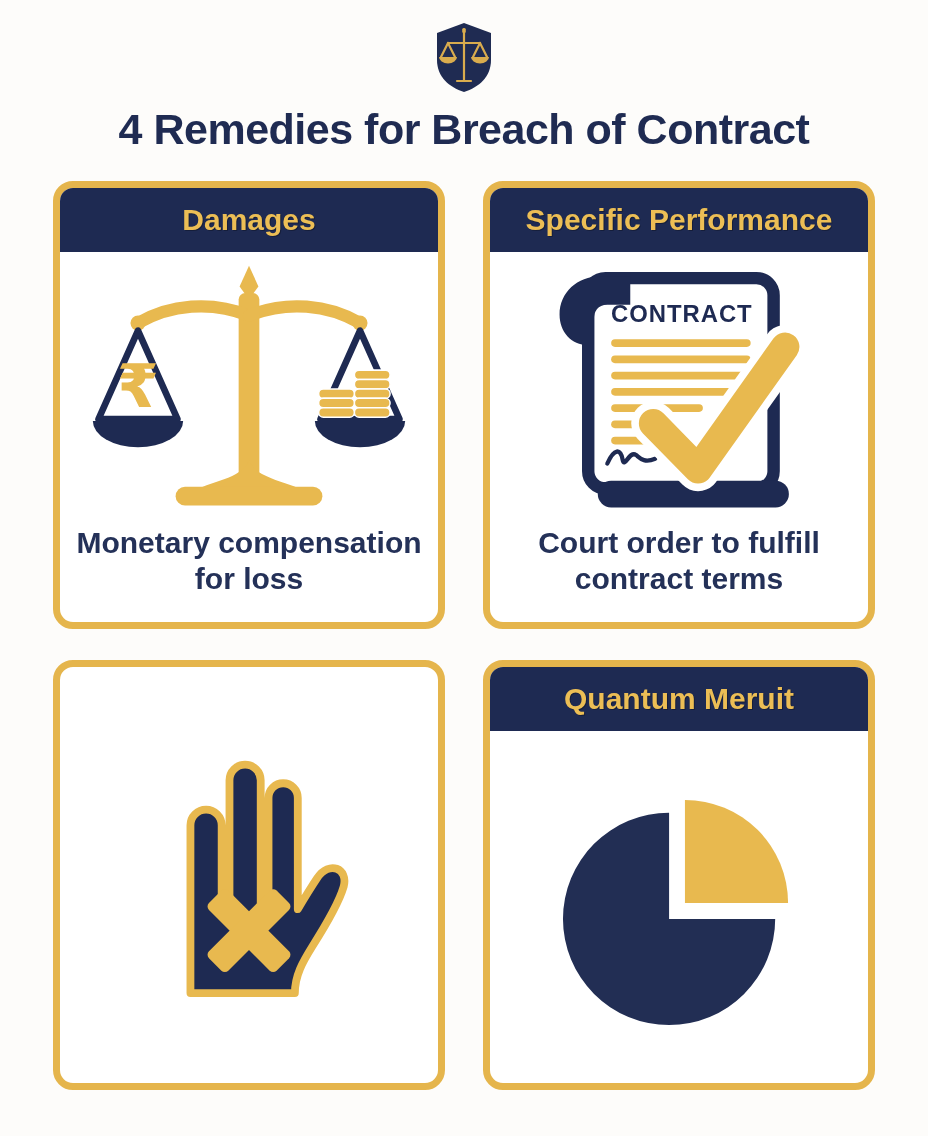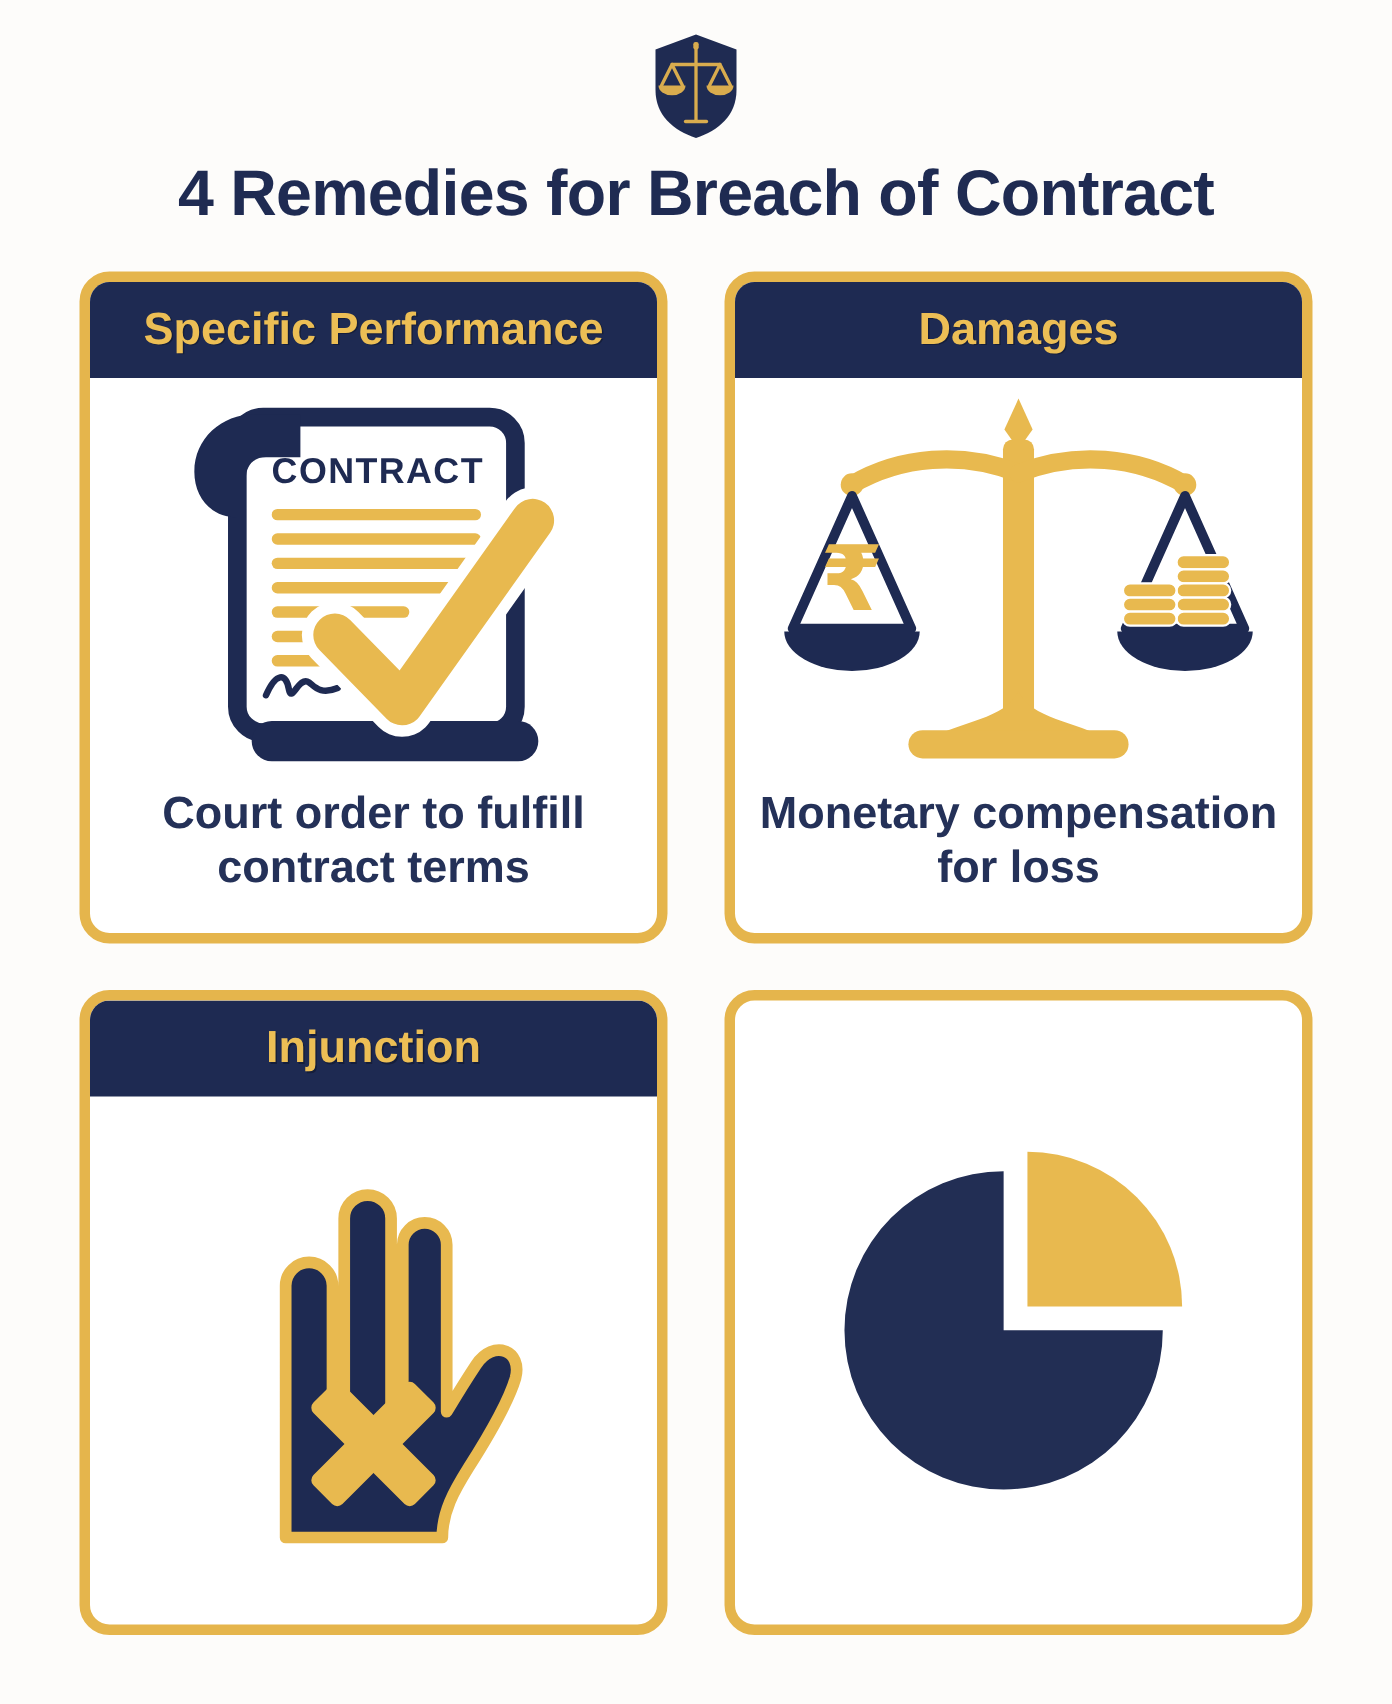--- a/index.html
+++ b/index.html
@@ -100,59 +100,20 @@
       <rect x="30.2" y="8" width="3.6" height="5" rx="1.5" fill="#D9AC4E"></rect>
     </svg>
   </div>
 
   <div class="title">4 Remedies for Breach of Contract</div>
 
   <div class="grid">
 
     <div class="card">
       <div class="card-header">
-        <span>Specific Performance</span>
-      </div>
-      <div class="card-body">
-        <div class="icon-area">
-          <svg width="286" height="258" viewBox="0 0 286 270">
-
-            <rect x="48" y="20" width="194" height="220" rx="18" fill="#FFFFFF" stroke="#1E2A52" stroke-width="13"></rect>
-
-            <path d="M48,90 C30,90 18,76 18,58 C18,35 37,18 60,18 L92,18 L92,48 L68,48 C58,48 54,55 54,63 L54,90 Z" fill="#1E2A52"></path>
-
-            <text x="146" y="66" text-anchor="middle" font-family="'Liberation Sans', sans-serif" font-size="25" font-weight="bold" letter-spacing="1" fill="#1E2A52">CONTRACT</text>
-
-            <g fill="#E8B94F">
-              <rect x="72" y="84" width="146" height="8" rx="4"></rect>
-              <rect x="72" y="101" width="146" height="8" rx="4"></rect>
-              <rect x="72" y="118" width="146" height="8" rx="4"></rect>
-              <rect x="72" y="135" width="128" height="8" rx="4"></rect>
-              <rect x="72" y="152" width="96" height="8" rx="4"></rect>
-              <rect x="72" y="169" width="66" height="8" rx="4"></rect>
-              <rect x="72" y="186" width="60" height="8" rx="4"></rect>
-            </g>
-
-            <path d="M68,214 C75,198 82,198 84,210 C86,220 91,200 98,205 C102,208 106,214 118,209" fill="none" stroke="#1E2A52" stroke-width="4.5" stroke-linecap="round"></path>
-
-            <rect x="58" y="232" width="200" height="28" rx="14" fill="#1E2A52"></rect>
-
-            <g>
-              <path d="M116,172 L163,220 L254,92" fill="none" stroke="#FFFFFF" stroke-width="46" stroke-linecap="round" stroke-linejoin="round"></path>
-              <path d="M116,172 L163,220 L254,92" fill="none" stroke="#E8B94F" stroke-width="30" stroke-linecap="round" stroke-linejoin="round"></path>
-            </g>
-          </svg>
-        </div>
-        <div class="card-desc">Court order to fulfill
-contract terms</div>
-      </div>
-    </div>
-
-    <div class="card">
-      <div class="card-header">
         <span>Damages</span>
       </div>
       <div class="card-body">
         <div class="icon-area">
           <svg width="320" height="254" viewBox="0 0 340 270">
 
             <path d="M170,5 L180,27 L170,41 L160,27 Z" fill="#E8B94F"></path>
 
             <rect x="159" y="34" width="22" height="200" rx="7" fill="#E8B94F"></rect>
 
@@ -189,22 +150,58 @@
             <rect x="92" y="240" width="156" height="20" rx="10" fill="#E8B94F"></rect>
           </svg>
         </div>
         <div class="card-desc">Monetary compensation
 for loss</div>
       </div>
     </div>
 
     <div class="card">
       <div class="card-header">
-        <span>Injunction</span>
-      </div>
+        <span>Specific Performance</span>
+      </div>
+      <div class="card-body">
+        <div class="icon-area">
+          <svg width="286" height="258" viewBox="0 0 286 270">
+
+            <rect x="48" y="20" width="194" height="220" rx="18" fill="#FFFFFF" stroke="#1E2A52" stroke-width="13"></rect>
+
+            <path d="M48,90 C30,90 18,76 18,58 C18,35 37,18 60,18 L92,18 L92,48 L68,48 C58,48 54,55 54,63 L54,90 Z" fill="#1E2A52"></path>
+
+            <text x="146" y="66" text-anchor="middle" font-family="'Liberation Sans', sans-serif" font-size="25" font-weight="bold" letter-spacing="1" fill="#1E2A52">CONTRACT</text>
+
+            <g fill="#E8B94F">
+              <rect x="72" y="84" width="146" height="8" rx="4"></rect>
+              <rect x="72" y="101" width="146" height="8" rx="4"></rect>
+              <rect x="72" y="118" width="146" height="8" rx="4"></rect>
+              <rect x="72" y="135" width="128" height="8" rx="4"></rect>
+              <rect x="72" y="152" width="96" height="8" rx="4"></rect>
+              <rect x="72" y="169" width="66" height="8" rx="4"></rect>
+              <rect x="72" y="186" width="60" height="8" rx="4"></rect>
+            </g>
+
+            <path d="M68,214 C75,198 82,198 84,210 C86,220 91,200 98,205 C102,208 106,214 118,209" fill="none" stroke="#1E2A52" stroke-width="4.5" stroke-linecap="round"></path>
+
+            <rect x="58" y="232" width="200" height="28" rx="14" fill="#1E2A52"></rect>
+
+            <g>
+              <path d="M116,172 L163,220 L254,92" fill="none" stroke="#FFFFFF" stroke-width="46" stroke-linecap="round" stroke-linejoin="round"></path>
+              <path d="M116,172 L163,220 L254,92" fill="none" stroke="#E8B94F" stroke-width="30" stroke-linecap="round" stroke-linejoin="round"></path>
+            </g>
+          </svg>
+        </div>
+        <div class="card-desc">Court order to fulfill
+contract terms</div>
+      </div>
+    </div>
+
+    <div class="card">
       <div class="card-body">
         <div class="icon-area">
           <svg width="212" height="244" viewBox="0 0 212 250">
             <path d="M46,246
                      L46,140
                      L46,74 A16,16 0 0 1 78,74 L78,158
                      L86,158 L86,28 A16,16 0 0 1 118,28 L118,154
                      L126,154 L126,46 A15,15 0 0 1 156,46 L156,160
                      C162,150 168,140 176,128
                      C188,110 208,118 203,137
@@ -214,20 +211,23 @@
             <g transform="translate(106,182)" fill="#E8B94F">
               <rect x="-49" y="-14" width="98" height="28" rx="5" transform="rotate(45)"></rect>
               <rect x="-49" y="-14" width="98" height="28" rx="5" transform="rotate(-45)"></rect>
             </g>
           </svg>
         </div>
       </div>
     </div>
 
     <div class="card">
+      <div class="card-header">
+        <span>Quantum Meruit</span>
+      </div>
       <div class="card-body">
         <div class="icon-area">
           <svg width="250" height="238" viewBox="0 0 250 240">
             <path d="M115,132 L115,25 A107,107 0 1 0 222,132 Z" fill="#222E54"></path>
             <path d="M131,116 L131,12 A104,104 0 0 1 235,116 Z" fill="#E8B94F"></path>
           </svg>
         </div>
       </div>
     </div>
 

